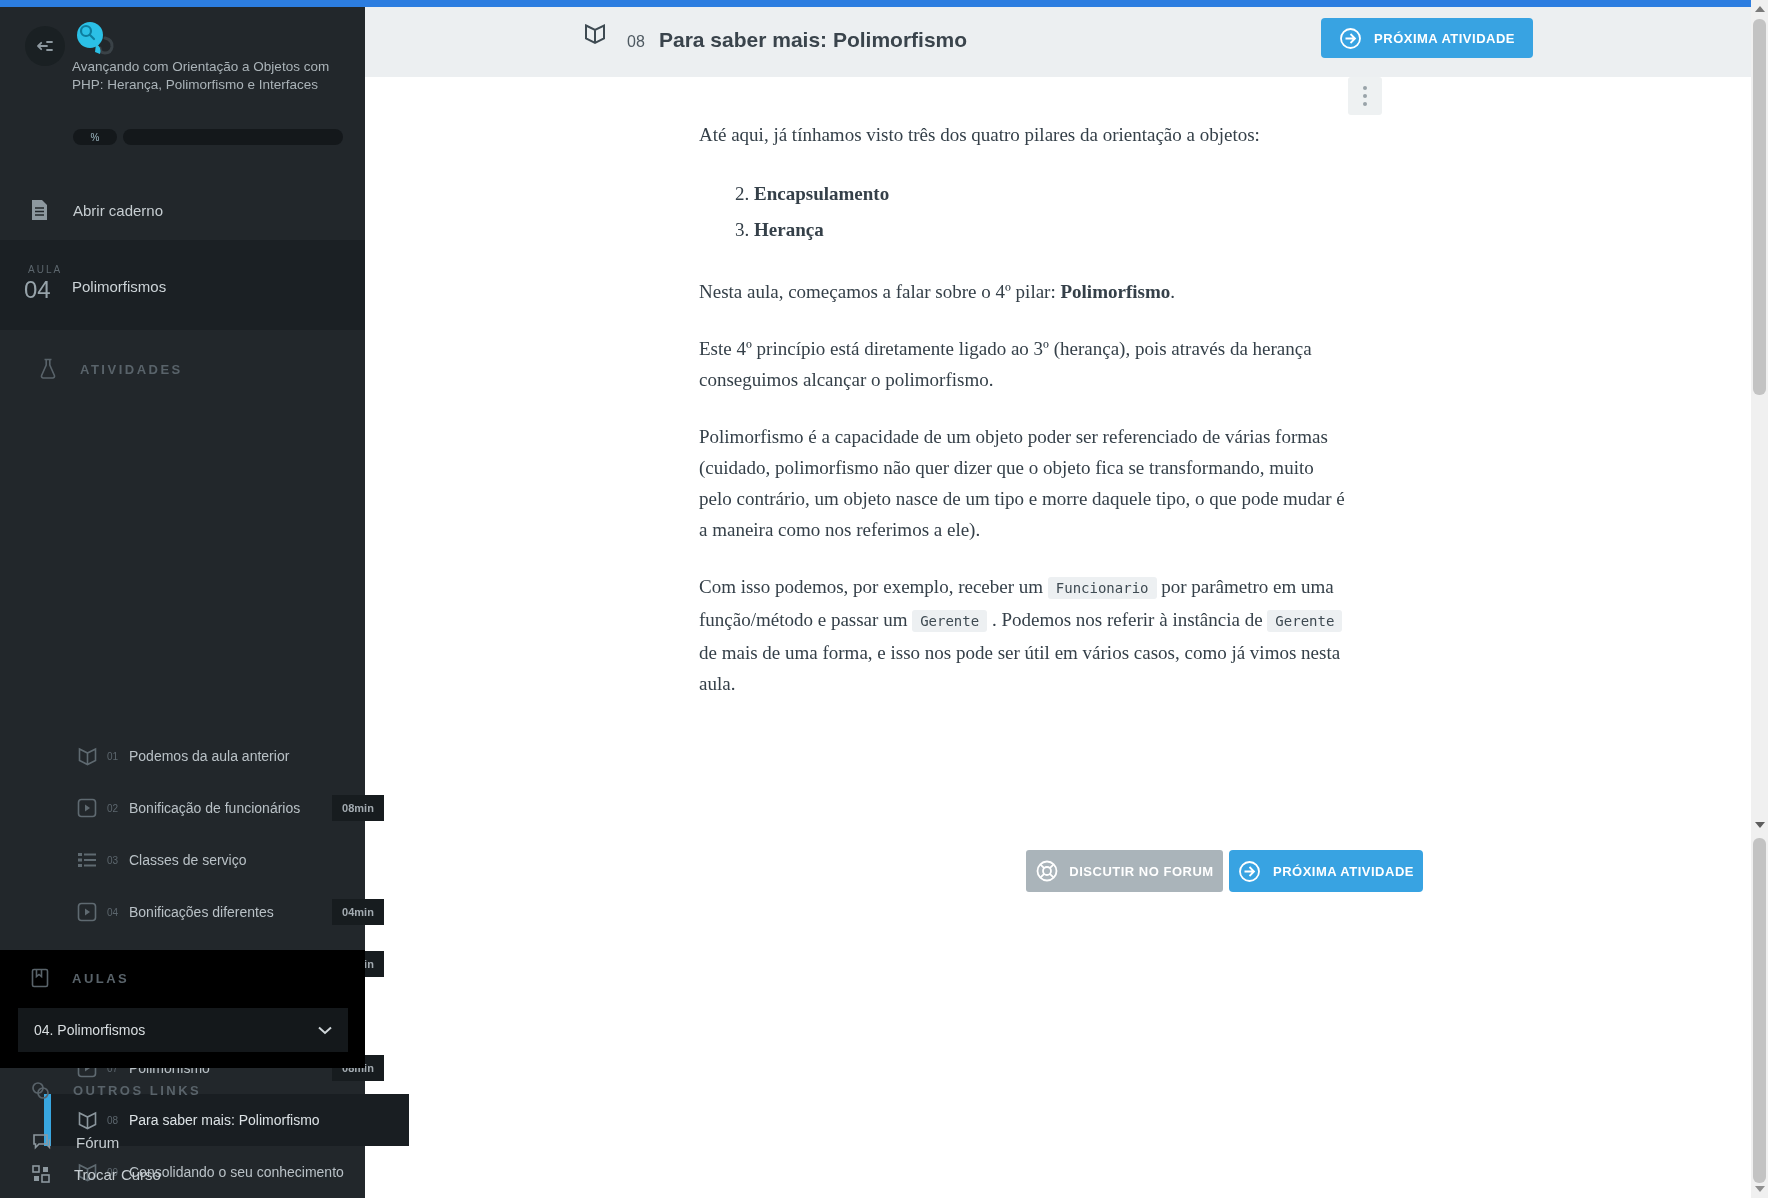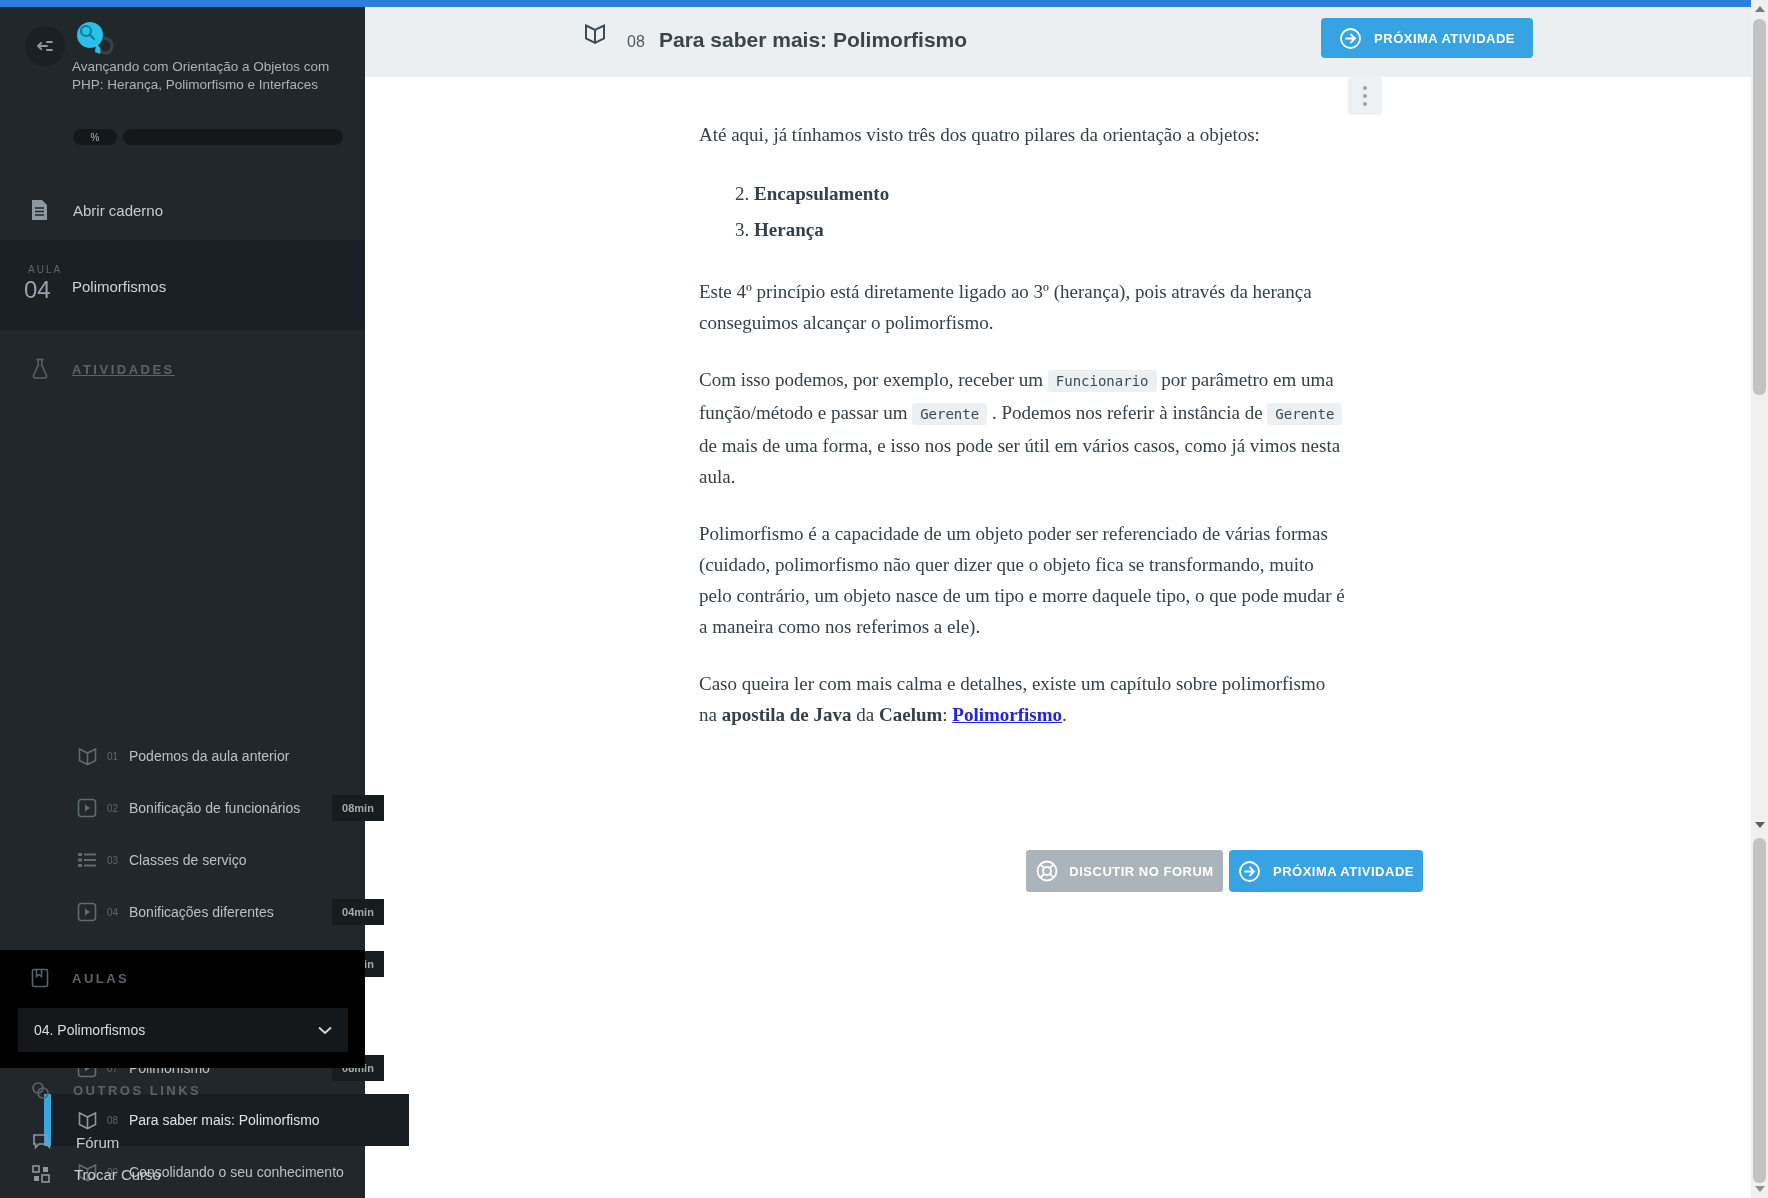--- a/index.html
+++ b/index.html
@@ -25,21 +25,21 @@
   #notebook-row .ic { margin-left:30px; margin-right:24px; }
 
   #aula-block { position:absolute; left:0; top:240px; width:365px; height:90px; background:#1b2024; }
   #aula-label { position:absolute; left:28px; top:24px; font-size:10px; letter-spacing:2px; color:#5c666d; }
   #aula-number { position:absolute; left:24px; top:36px; font-size:24px; color:#97a3aa; }
   #aula-title { position:absolute; left:72px; top:38px; font-size:15px; color:#cdd4d8; }
 
   #activities { position:absolute; left:0; top:330px; width:365px; height:620px; }
   .sec-head { display:flex; align-items:center; color:#59636a; font-size:13px; font-weight:bold; letter-spacing:2.5px; }
   .sec-head .ic { margin-left:30px; margin-right:22px; }
-  #activities .sec-head { position:absolute; top:28px; left:0;text-decoration:underline; }
+  #activities .sec-head { position:absolute; top:28px; left:8px; }
   .act-row { position:absolute; left:0; width:365px; height:52px; display:flex; align-items:center; cursor:pointer;
              color:#5f6a71;margin-left:44px; }
   .act-row .ic { margin-left:33px; width:22px; flex:0 0 22px; }
   .act-row .anum { margin-left:8px; font-size:10px; color:#5c666d; width:16px; }
   .act-row .albl { margin-left:6px; font-size:14px; color:#b9c1c6; white-space:nowrap; }
   .act-row .badge { position:absolute; right:25px; top:13px; width:52px; height:26px; background:#171c1f;
                     color:#a2aab0; font-size:11px; font-weight:bold; display:flex; align-items:center; justify-content:center; }
   .act-row.active { background:#191e22; border-left:7px solid #38a6e0; }
   .act-row.active .ic { margin-left:26px; }
   .act-row.active .albl { color:#dce2e5; }
@@ -342,28 +342,28 @@
     </div>
 
   <div id="content">
     <p>Até aqui, já tínhamos visto três dos quatro pilares da orientação a objetos:</p>
 
     <div id="pillars">
       <div class="pillar"><span>2.</span> <b>Encapsulamento</b></div>
       <div class="pillar"><span>3.</span> <b>Herança</b></div>
     </div>
 
+    <p><span>Nesta aula, começamos a falar sobre o 4º pilar: </span><b>Polimorfismo</b><span>.</span></p>
 
     <p>Este 4º princípio está diretamente ligado ao 3º (herança), pois através da herança conseguimos alcançar o polimorfismo.</p>
 
+    <p>Polimorfismo é a capacidade de um objeto poder ser referenciado de várias formas (cuidado, polimorfismo não quer dizer que o objeto fica se transformando, muito pelo contrário, um objeto nasce de um tipo e morre daquele tipo, o que pode mudar é a maneira como nos referimos a ele).</p>
+
     <p><span>Com isso podemos, por exemplo, receber um </span><span class="code">Funcionario</span><span> por parâmetro em uma função/método e passar um </span><span class="code">Gerente</span><span> . Podemos nos referir à instância de </span><span class="code">Gerente</span><span> de mais de uma forma, e isso nos pode ser útil em vários casos, como já vimos nesta aula.</span></p>
 
-    <p>Polimorfismo é a capacidade de um objeto poder ser referenciado de várias formas (cuidado, polimorfismo não quer dizer que o objeto fica se transformando, muito pelo contrário, um objeto nasce de um tipo e morre daquele tipo, o que pode mudar é a maneira como nos referimos a ele).</p>
-
-    <p><span>Caso queira ler com mais calma e detalhes, existe um capítulo sobre polimorfismo na </span><b>apostila de Java</b><span> da </span><b>Caelum</b><span>: </span><a>Polimorfismo</a><span>.</span></p>
   </div>
 
   <div id="footer-btns">
     <button id="discuss-btn">
       <span class="ic">
         <svg width="24" height="24" viewBox="0 0 24 24" fill="none" stroke="#fff" stroke-width="1.8">
             <circle cx="12" cy="12" r="9.5"></circle>
             <circle cx="12" cy="12" r="4"></circle>
             <path d="M5.3 5.3 l3.9 3.9 M18.7 5.3 l-3.9 3.9 M5.3 18.7 l3.9-3.9 M18.7 18.7 l-3.9-3.9"></path>
           </svg>

